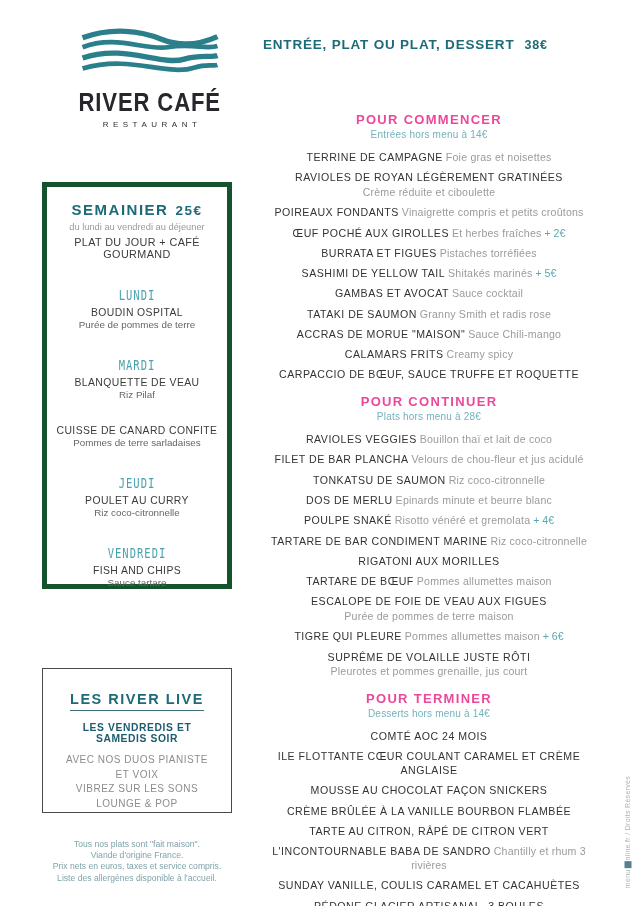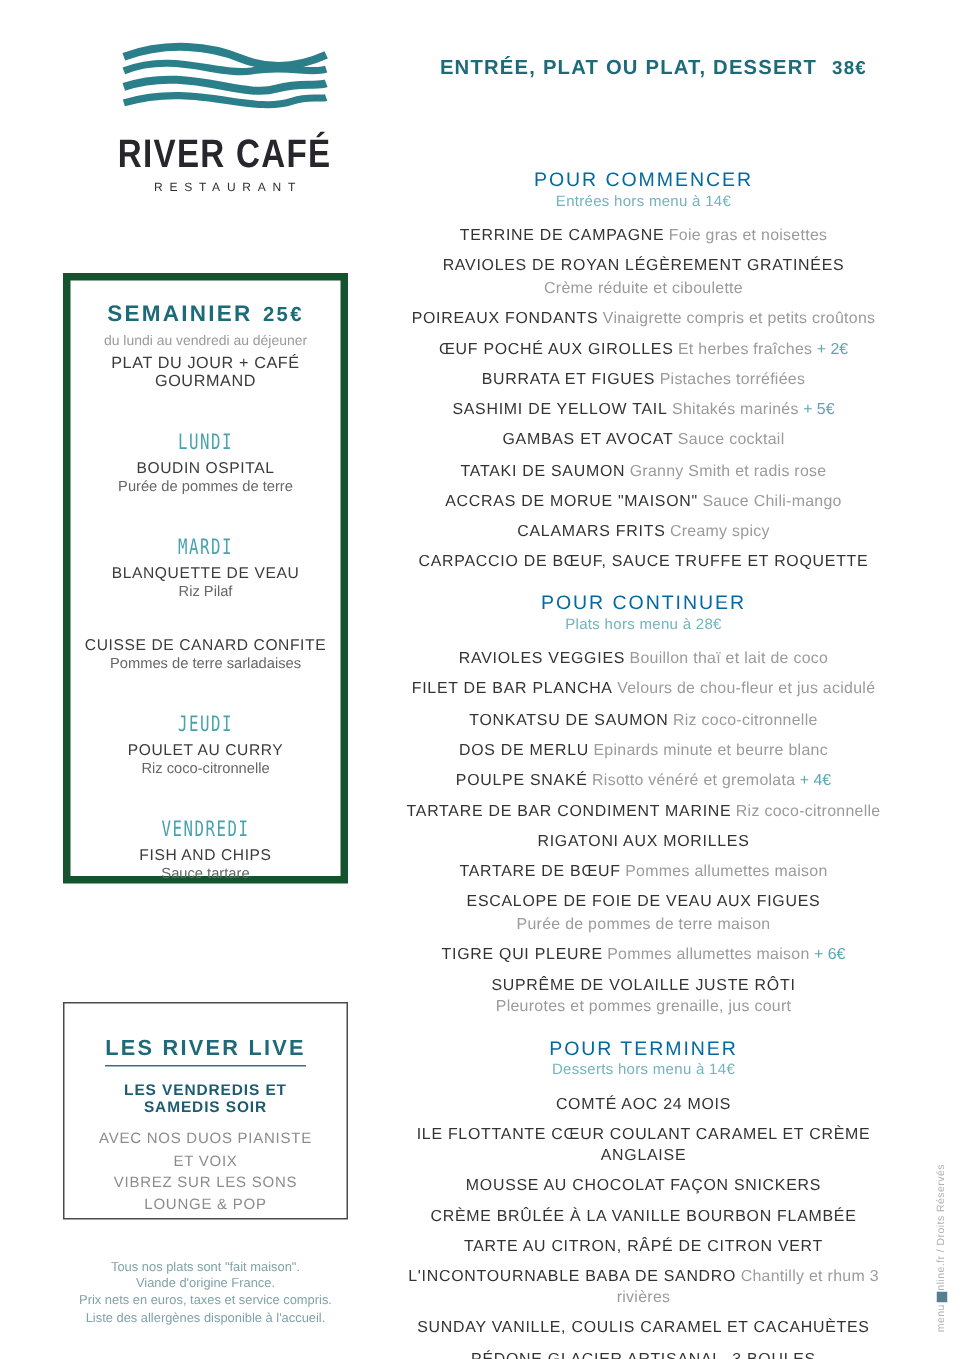--- a/index.html
+++ b/index.html
@@ -13,28 +13,28 @@
   .logo-block { position:absolute; left:40px; top:24px; width:220px; text-align:center; }
   .logo-waves { width:142px; height:56px; display:block; margin:0 auto; }
   .brand-name {
     display:inline-block; margin-top:7px; font-size:26px; font-weight:700;
     letter-spacing:1px; color:#26262c; white-space:nowrap;
     transform:scale(0.85,1.02); transform-origin:center;
   }
   .brand-sub { margin-top:2px; font-size:8px; letter-spacing:4.5px; color:#2e2e34; padding-left:4px; }
 
   
-  .formulas { position:absolute; left:246px; top:34px; width:332px; text-align:right; }
+  .formulas { position:absolute; left:263px; top:34px; width:332px; text-align:left; }
   .formula-line { font-size:13.5px; font-weight:700; color:#1d6b78; letter-spacing:0.8px; line-height:1.6; white-space:nowrap; }
   .f-price { margin-left:10px; font-size:12.5px; }
 
   
   .right-col { position:absolute; left:263px; top:112px; width:332px; text-align:center; }
   .menu-section + .menu-section { margin-top:12px; }
-  .sec-title { font-size:13px; font-weight:400; color:#0369a1; letter-spacing:1.3px; }
+  .sec-title { font-size:13px; font-weight:700; color:#ec4899; letter-spacing:1.3px; }
   .sec-sub { font-size:10px; color:#74b2bc; margin-top:2px; margin-bottom:11px; letter-spacing:0.2px; }
   .item { font-size:10.6px; line-height:1.3; margin:6.5px 0; white-space:normal; }
   .item-name { color:#333333; letter-spacing:0.5px; }
   .item-desc { color:#9b9b9b; letter-spacing:0.2px; }
   .item-sup { color:#5ba6b2; }
   .item.stacked .item-name { display:block; }
   .item.stacked .item-desc { display:block; margin-top:1px; }
 
   
   .weekly-box {

